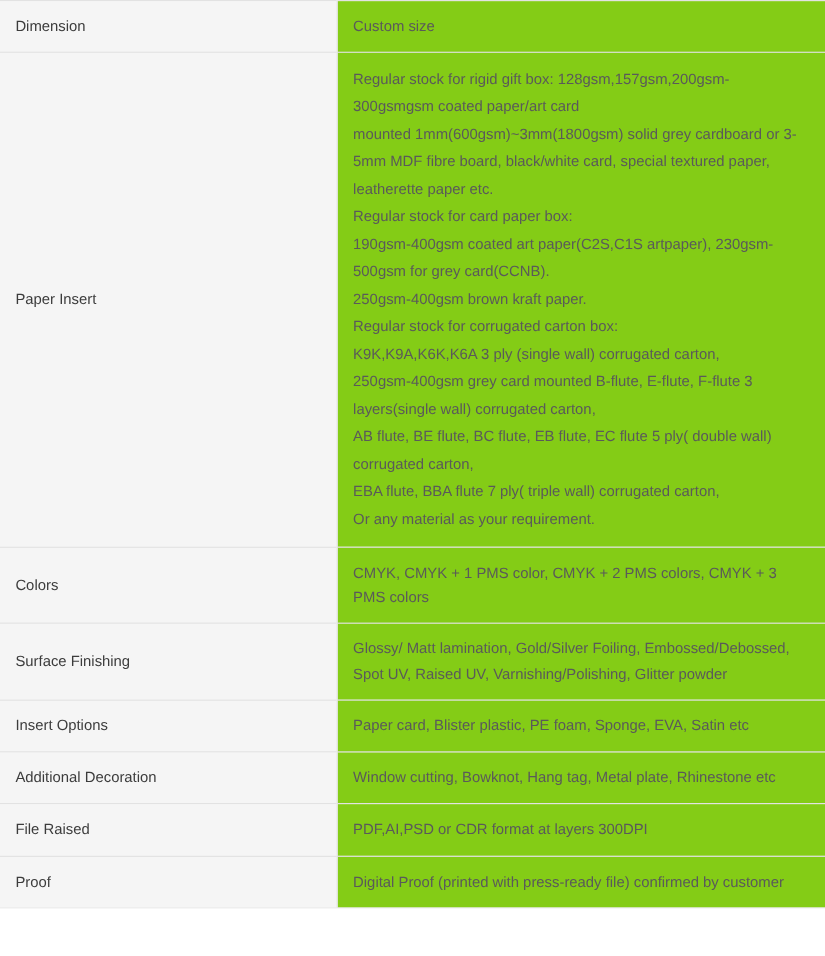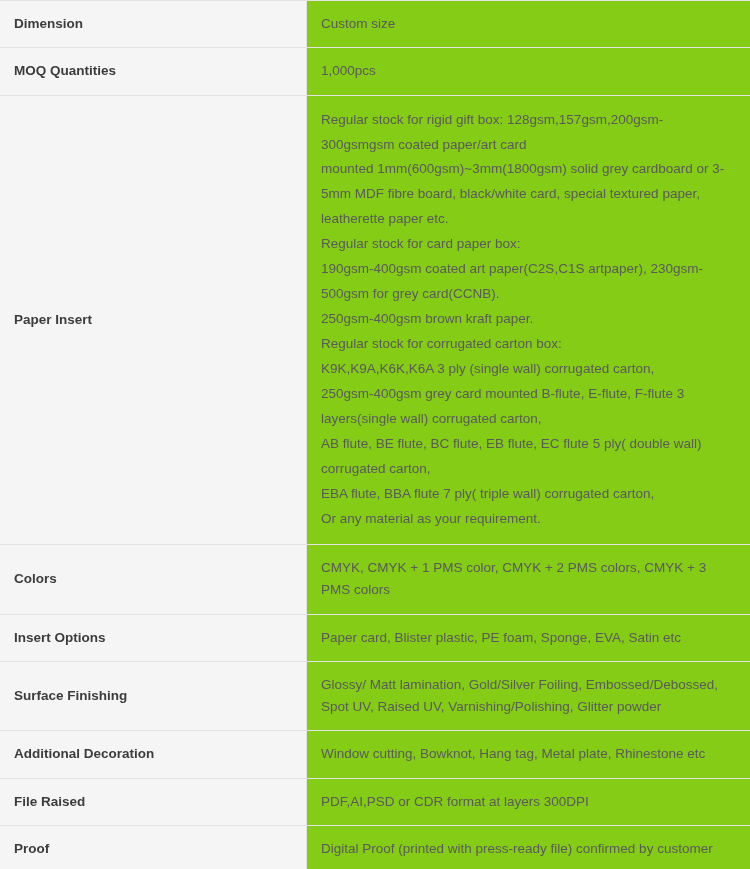--- a/index.html
+++ b/index.html
@@ -27,21 +27,21 @@
     vertical-align: middle;
     padding: 12px 14px;
     font-size: 13.5px;
     line-height: 1.65;
     color: #4a4a4a;
   }
   .spec-table td.label {
     width: 278px;
     background: #f5f5f5;
     border-right: 1px solid #e2e2e2;
-    font-weight: bold;
+    font-weight: normal;
     color: #3c3c3c;
     font-size: 13.5px;
     margin-top: 24px;
   }
   .spec-table td.value {
     background: #84cc16;
     color: #5a5a5a;
     white-space: pre-line;
   }
   .spec-table tr.tall td.label,
@@ -54,49 +54,45 @@
 </style>
 </head>
 <body>
 
 <table class="spec-table">
   <tbody>
     <tr>
       <td class="label">Dimension</td>
       <td class="value">Custom size</td>
     </tr>
-    <tr>
-      <td class="label">MOQ Quantities</td>
-      <td class="value">1,000pcs</td>
-    </tr>
     <tr class="tall">
       <td class="label">Paper Insert</td>
       <td class="value multiline">Regular stock for rigid gift box: 128gsm,157gsm,200gsm-300gsmgsm coated paper/art card
 mounted 1mm(600gsm)~3mm(1800gsm) solid grey cardboard or 3-5mm MDF fibre board, black/white card, special textured paper, leatherette paper etc.
 Regular stock for card paper box:
 190gsm-400gsm coated art paper(C2S,C1S artpaper), 230gsm-500gsm for grey card(CCNB).
 250gsm-400gsm brown kraft paper.
 Regular stock for corrugated carton box:
 K9K,K9A,K6K,K6A 3 ply (single wall) corrugated carton,
 250gsm-400gsm grey card mounted B-flute, E-flute, F-flute 3 layers(single wall) corrugated carton,
 AB flute, BE flute, BC flute, EB flute, EC flute 5 ply( double wall) corrugated carton,
 EBA flute, BBA flute 7 ply( triple wall) corrugated carton,
 Or any material as your requirement.</td>
     </tr>
     <tr>
       <td class="label">Colors</td>
       <td class="value">CMYK, CMYK + 1 PMS color, CMYK + 2 PMS colors, CMYK + 3 PMS colors</td>
     </tr>
     <tr>
+      <td class="label">Surface Finishing</td>
+      <td class="value">Glossy/ Matt lamination, Gold/Silver Foiling,   Embossed/Debossed, Spot UV, Raised UV, Varnishing/Polishing, Glitter powder</td>
+    </tr>
+    <tr>
       <td class="label">Insert Options</td>
       <td class="value">Paper card, Blister plastic, PE foam, Sponge, EVA,   Satin etc</td>
-    </tr>
-    <tr>
-      <td class="label">Surface Finishing</td>
-      <td class="value">Glossy/ Matt lamination, Gold/Silver Foiling,   Embossed/Debossed, Spot UV, Raised UV, Varnishing/Polishing, Glitter powder</td>
     </tr>
     <tr>
       <td class="label">Additional Decoration</td>
       <td class="value">Window cutting, Bowknot, Hang tag, Metal   plate, Rhinestone etc</td>
     </tr>
     <tr>
       <td class="label">File Raised</td>
       <td class="value">PDF,AI,PSD or CDR format at layers 300DPI</td>
     </tr>
     <tr>

